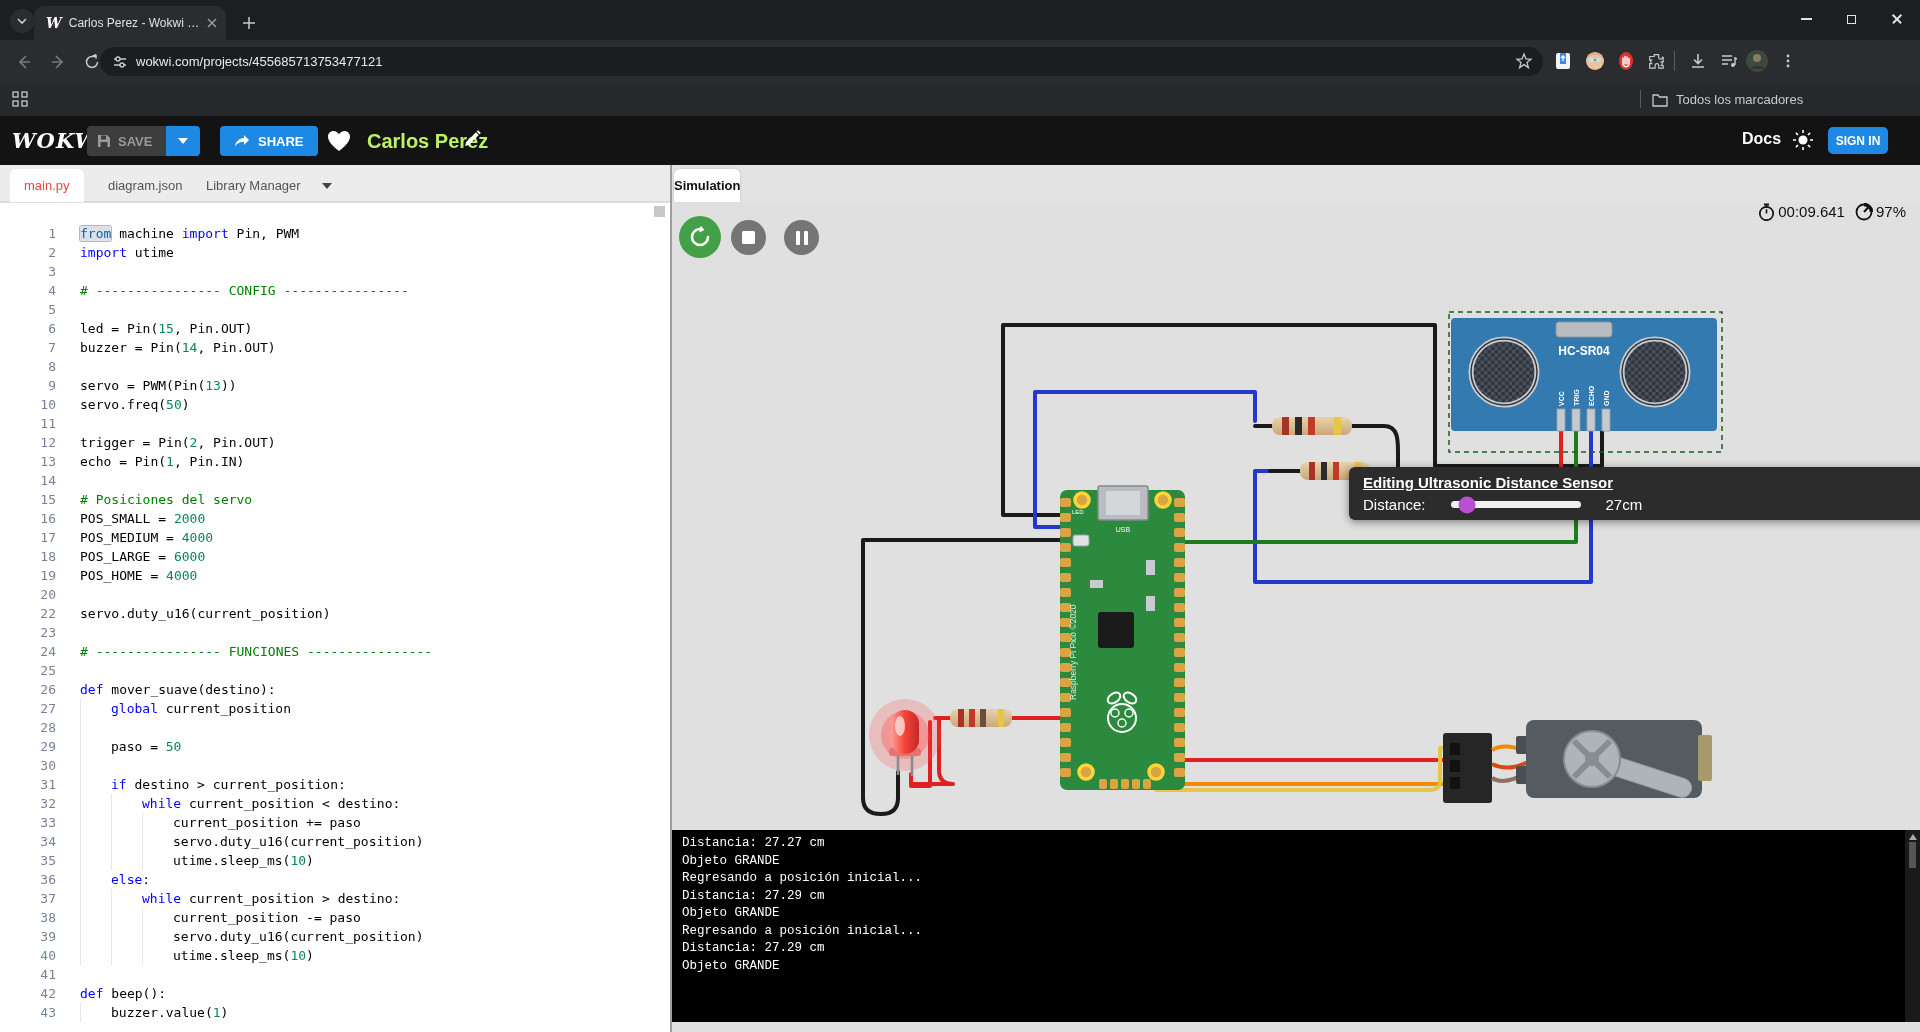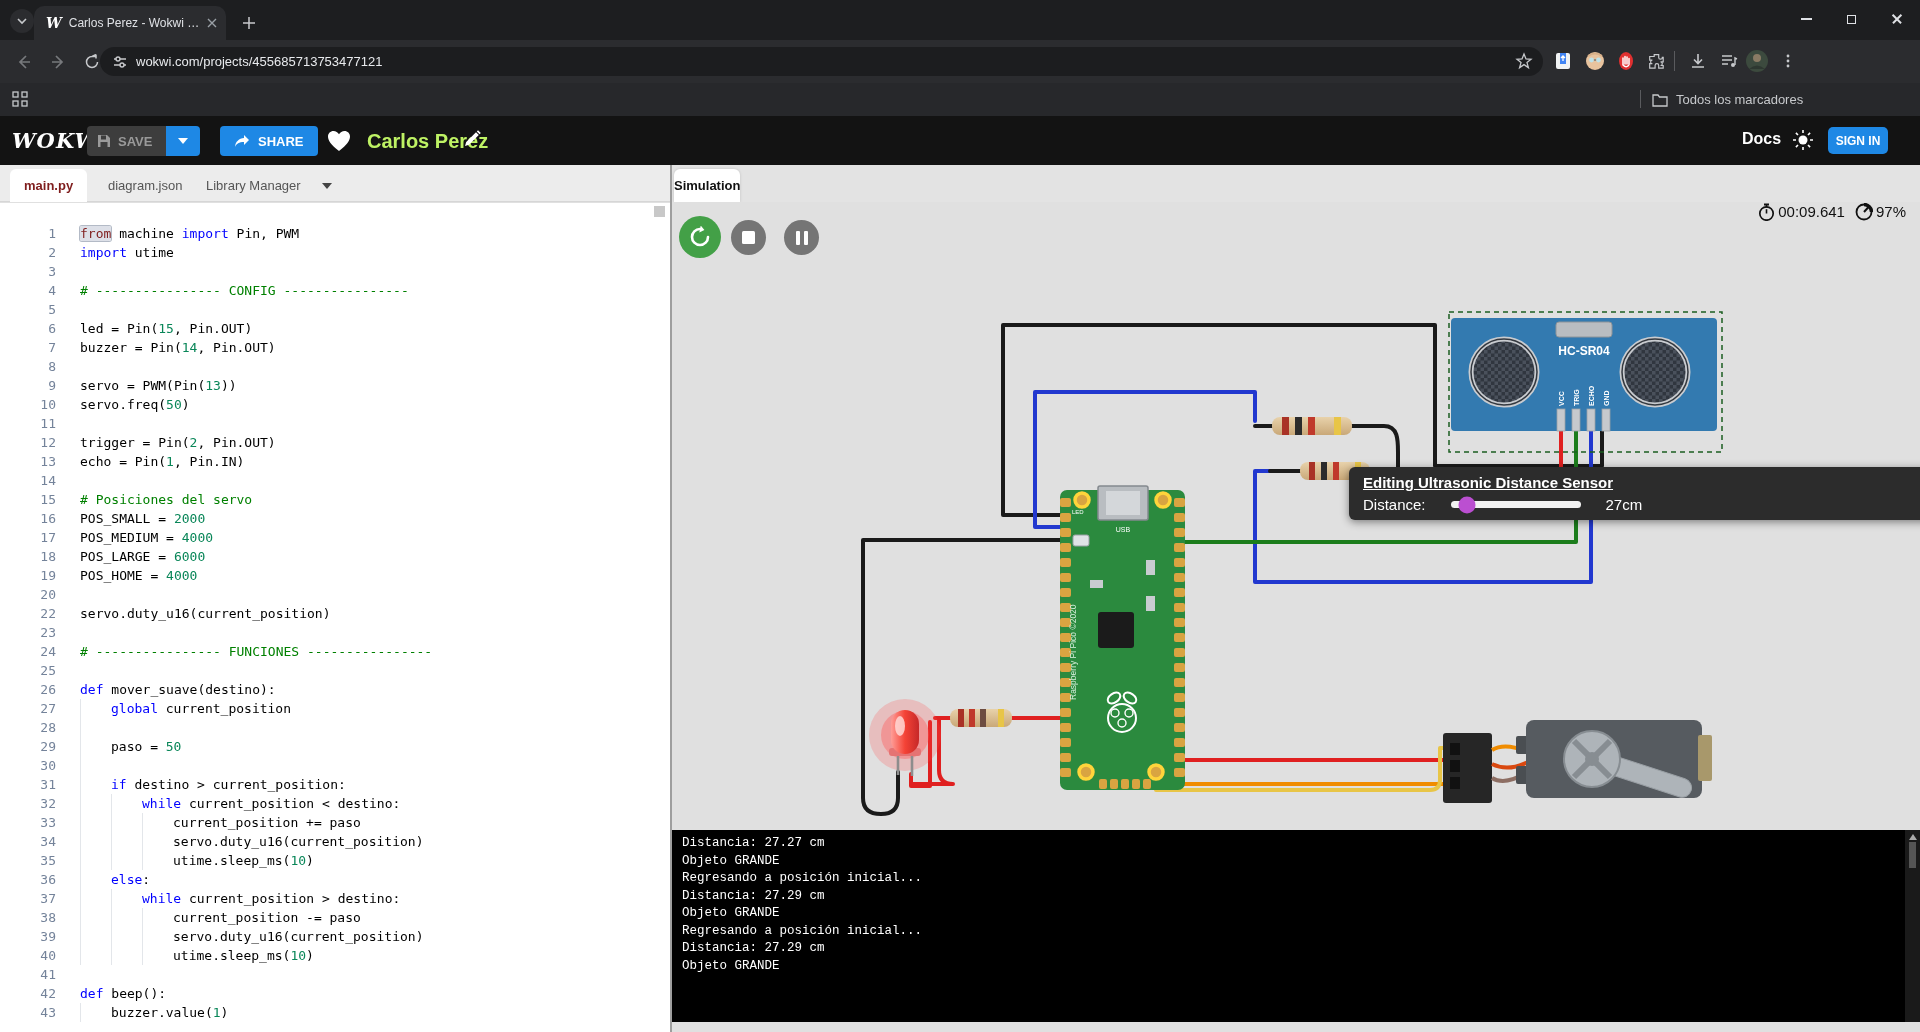--- a/index.html
+++ b/index.html
@@ -61,39 +61,39 @@
   #docs-link { position:absolute; left:1742px; top:14px; color:#fff; font-size:16px; font-weight:bold; }
   #theme-btn { position:absolute; left:1792px; top:13px; }
   #signin-btn { position:absolute; left:1828px; top:11px; width:60px; height:27px; background:#1e88e5;
                 color:#fff; font-size:12px; font-weight:bold; border:none; border-radius:5px; }
 
   
   #editor-tabbar { position:absolute; left:0; top:165px; width:671px; height:37px; background:#ececec;
                    border-bottom:1px solid #d6d6d6; }
   .ed-tab { position:absolute; top:4px; height:33px; display:flex; align-items:center; padding:0 14px;
             font-size:13px; color:#555; border-radius:6px 6px 0 0; }
-  .ed-tab.active { background:#fff; color:#7f1d1d; font-weight:bold; }
+  .ed-tab.active { background:#fff; color:#ef4444; font-weight:normal; }
   #lm-caret { position:absolute; left:322px; top:18px; width:0; height:0;
               border-left:5px solid transparent; border-right:5px solid transparent; border-top:6px solid #444; }
   #splitter { position:absolute; left:670px; top:165px; width:2px; height:867px; background:#9e9e9e; }
   #sim-tabbar { position:absolute; left:672px; top:165px; width:1248px; height:37px; background:#e3e3e3; }
   #sim-tab { position:absolute; left:2px; top:4px; height:33px; background:#fff; border-radius:6px 6px 0 0;
              display:flex; align-items:center; padding:0 0; font-size:13px; font-weight:bold; color:#111;
              box-shadow:0 0 3px rgba(0,0,0,.15); }
 
   
   #editor { position:absolute; left:0; top:203px; width:671px; height:829px; background:#fff; overflow:hidden; }
   #code-lines { position:absolute; left:0; top:21px; right:0; }
   .code-line { display:flex; height:19px; line-height:19px; font-family:"DejaVu Sans Mono", monospace;
                font-size:13px; white-space:pre; }
   .ln { width:56px; text-align:right; color:#74839a; flex:none; }
   .lc { margin-left:24px; }
   .ind { display:inline-block; width:31px; border-left:1px solid #e3e6ea; height:19px; vertical-align:top; }
   .t-p { color:#000; } .t-kw { color:#0000ff; } .t-c { color:#008000; } .t-n { color:#098658; }
-  .t-kwh { color:#7f1d1d; background:#dde0e8; box-shadow:0 0 0 1px #b3bac6; border-radius:2px; }
+  .t-kwh { color:#0369a1; background:#dde0e8; box-shadow:0 0 0 1px #b3bac6; border-radius:2px; }
   #ed-scroll-thumb { position:absolute; right:6px; top:3px; width:11px; height:11px; background:#c8c8c8; }
 
   
   #sim-pane { position:absolute; left:672px; top:202px; width:1248px; height:830px; background:#e0e0e0; }
   .sim-btn { position:absolute; border:none; border-radius:50%; display:flex; align-items:center; justify-content:center; }
   #btn-restart { left:7px; top:14px; width:42px; height:42px; background:#43a047; }
   #btn-stop { left:59px; top:18px; width:35px; height:35px; background:#757575; }
   #btn-pause { left:112px; top:18px; width:35px; height:35px; background:#757575; }
   #sim-stats { position:absolute; right:14px; top:0; height:20px; display:flex; align-items:center; gap:10px;
                color:#111; font-size:15px; }

